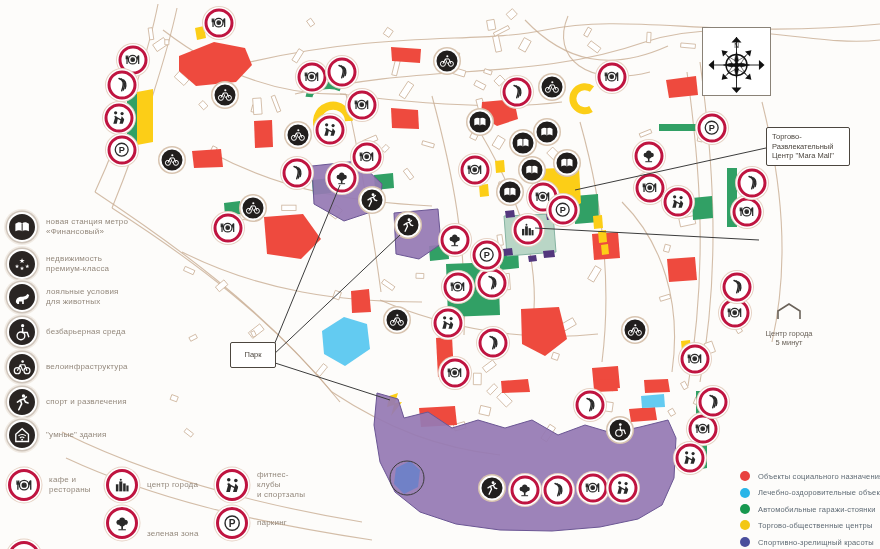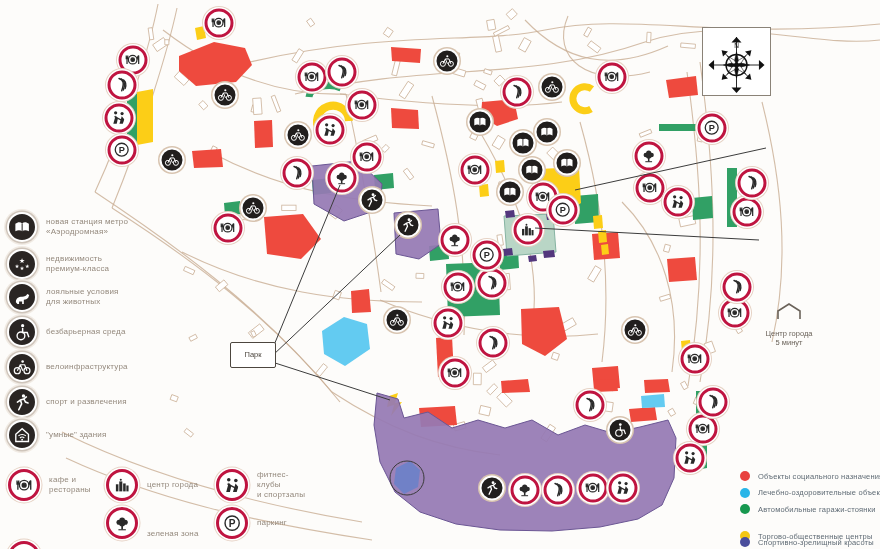--- a/index.html
+++ b/index.html
@@ -773,21 +773,21 @@
 
   <div id="left-legend">
       <div class="lrow" style="left: 7px; top: 212px; width: 170px;">
         <span class="lic">
           <svg viewBox="0 0 24 24">
             <path d="M4,8 C7,5.5 10,5.6 12,7.6 C14,5.6 17,5.5 20,8 L20,17 C17,15 14,15.2 12,17 C10,15.2 7,15 4,17 Z" fill="#ffffff"></path>
             <path d="M12,7.6 V17" stroke="#211e1d" stroke-width="1.2"></path>
           </svg>
         </span>
                  <span class="llab">новая станция метро
-«Аэродромная»</span>
+«Финансовый»</span>
       </div>
       <div class="lrow" style="left: 7px; top: 249px; width: 170px;">
         <span class="lic">
           <svg viewBox="0 0 24 24">
             <g fill="#ffffff" font-family="DejaVu Sans,sans-serif" text-anchor="middle">
               <text x="12" y="11" font-size="8">★</text>
               <text x="6" y="17" font-size="6">★</text>
               <text x="12" y="18.6" font-size="6">★</text>
               <text x="18" y="17" font-size="6">★</text>
             </g>
@@ -938,31 +938,34 @@
                  <span class="clab">Объекты социального назначения</span>
       </div>
       <div class="crow" style="left: 740px; top: 487.6px;">
         <span class="cdot" style="background: rgb(41, 181, 232);"></span>
                  <span class="clab">Лечебно-оздоровительные объекты</span>
       </div>
       <div class="crow" style="left: 740px; top: 504.2px; align-items: center;">
         <span class="cdot" style="background: rgb(23, 152, 79);"></span>
                  <span class="clab">Автомобильные гаражи-стоянки</span>
       </div>
-      <div class="crow" style="left: 740px; top: 531px;">
+      <div class="crow" style="left: 740px; top: 520px;">
         <span class="cdot" style="background: rgb(243, 199, 19);"></span>
                  <span class="clab">Торгово-общественные центры</span>
       </div>
       <div class="crow" style="left: 740px; top: 537.4px;">
         <span class="cdot" style="background: rgb(74, 78, 156);"></span>
                  <span class="clab">Спортивно-зрелищный красоты</span>
       </div>
     </div>
 
   <div class="callout" style="left:230px;top:342px;width:36px;text-align:center;padding:7px 4px">Парк</div>
+  <div class="callout" style="left:766px;top:127px;width:72px">Торгово-
+Развлекательный
+Центр "Mara Mall"</div>
 
   <div id="city-center-note" style="left:757px;top:293px;width:64px">
     <svg width="30" height="18" viewBox="0 0 30 18" style="margin:0 auto">
       <path d="M4,17 V9 L15,2 L26,9 V17" fill="none" stroke="#6a6259" stroke-width="1.6"></path>
     </svg>
     <div>Центр города
 5 минут</div>
   </div>
 
   <div id="compass-box" style="left:702px;top:27px;width:67px;height:67px">

